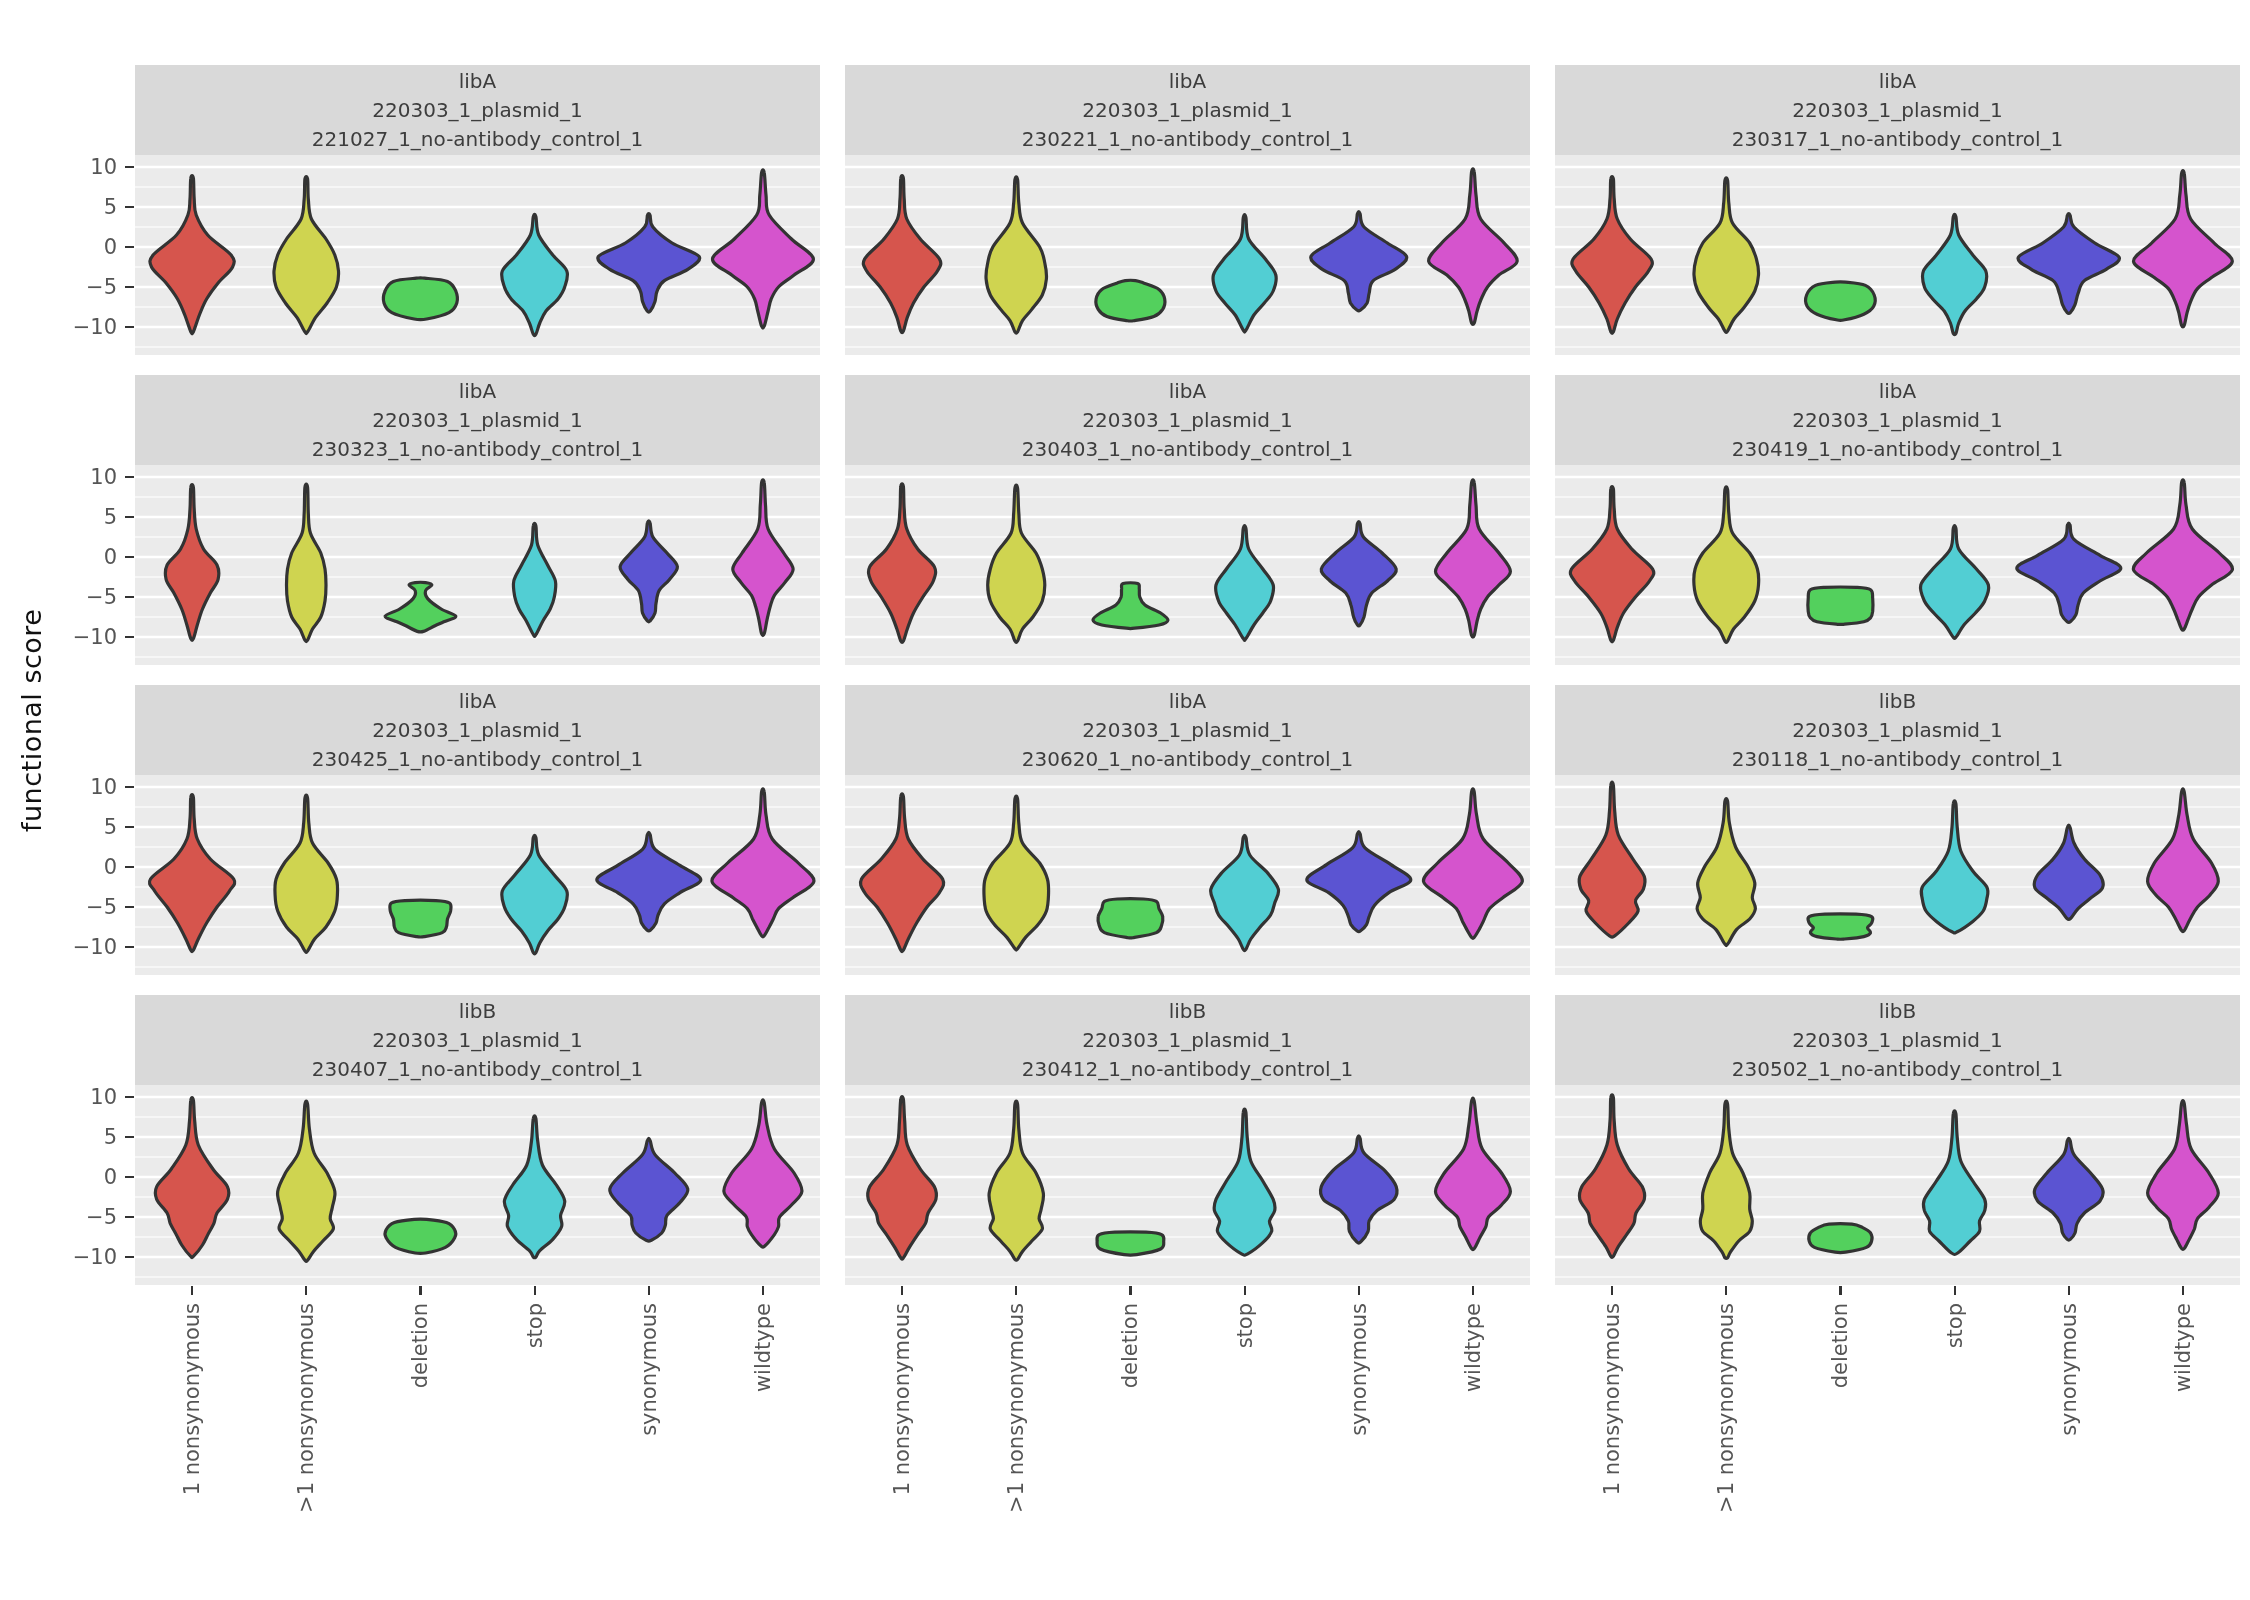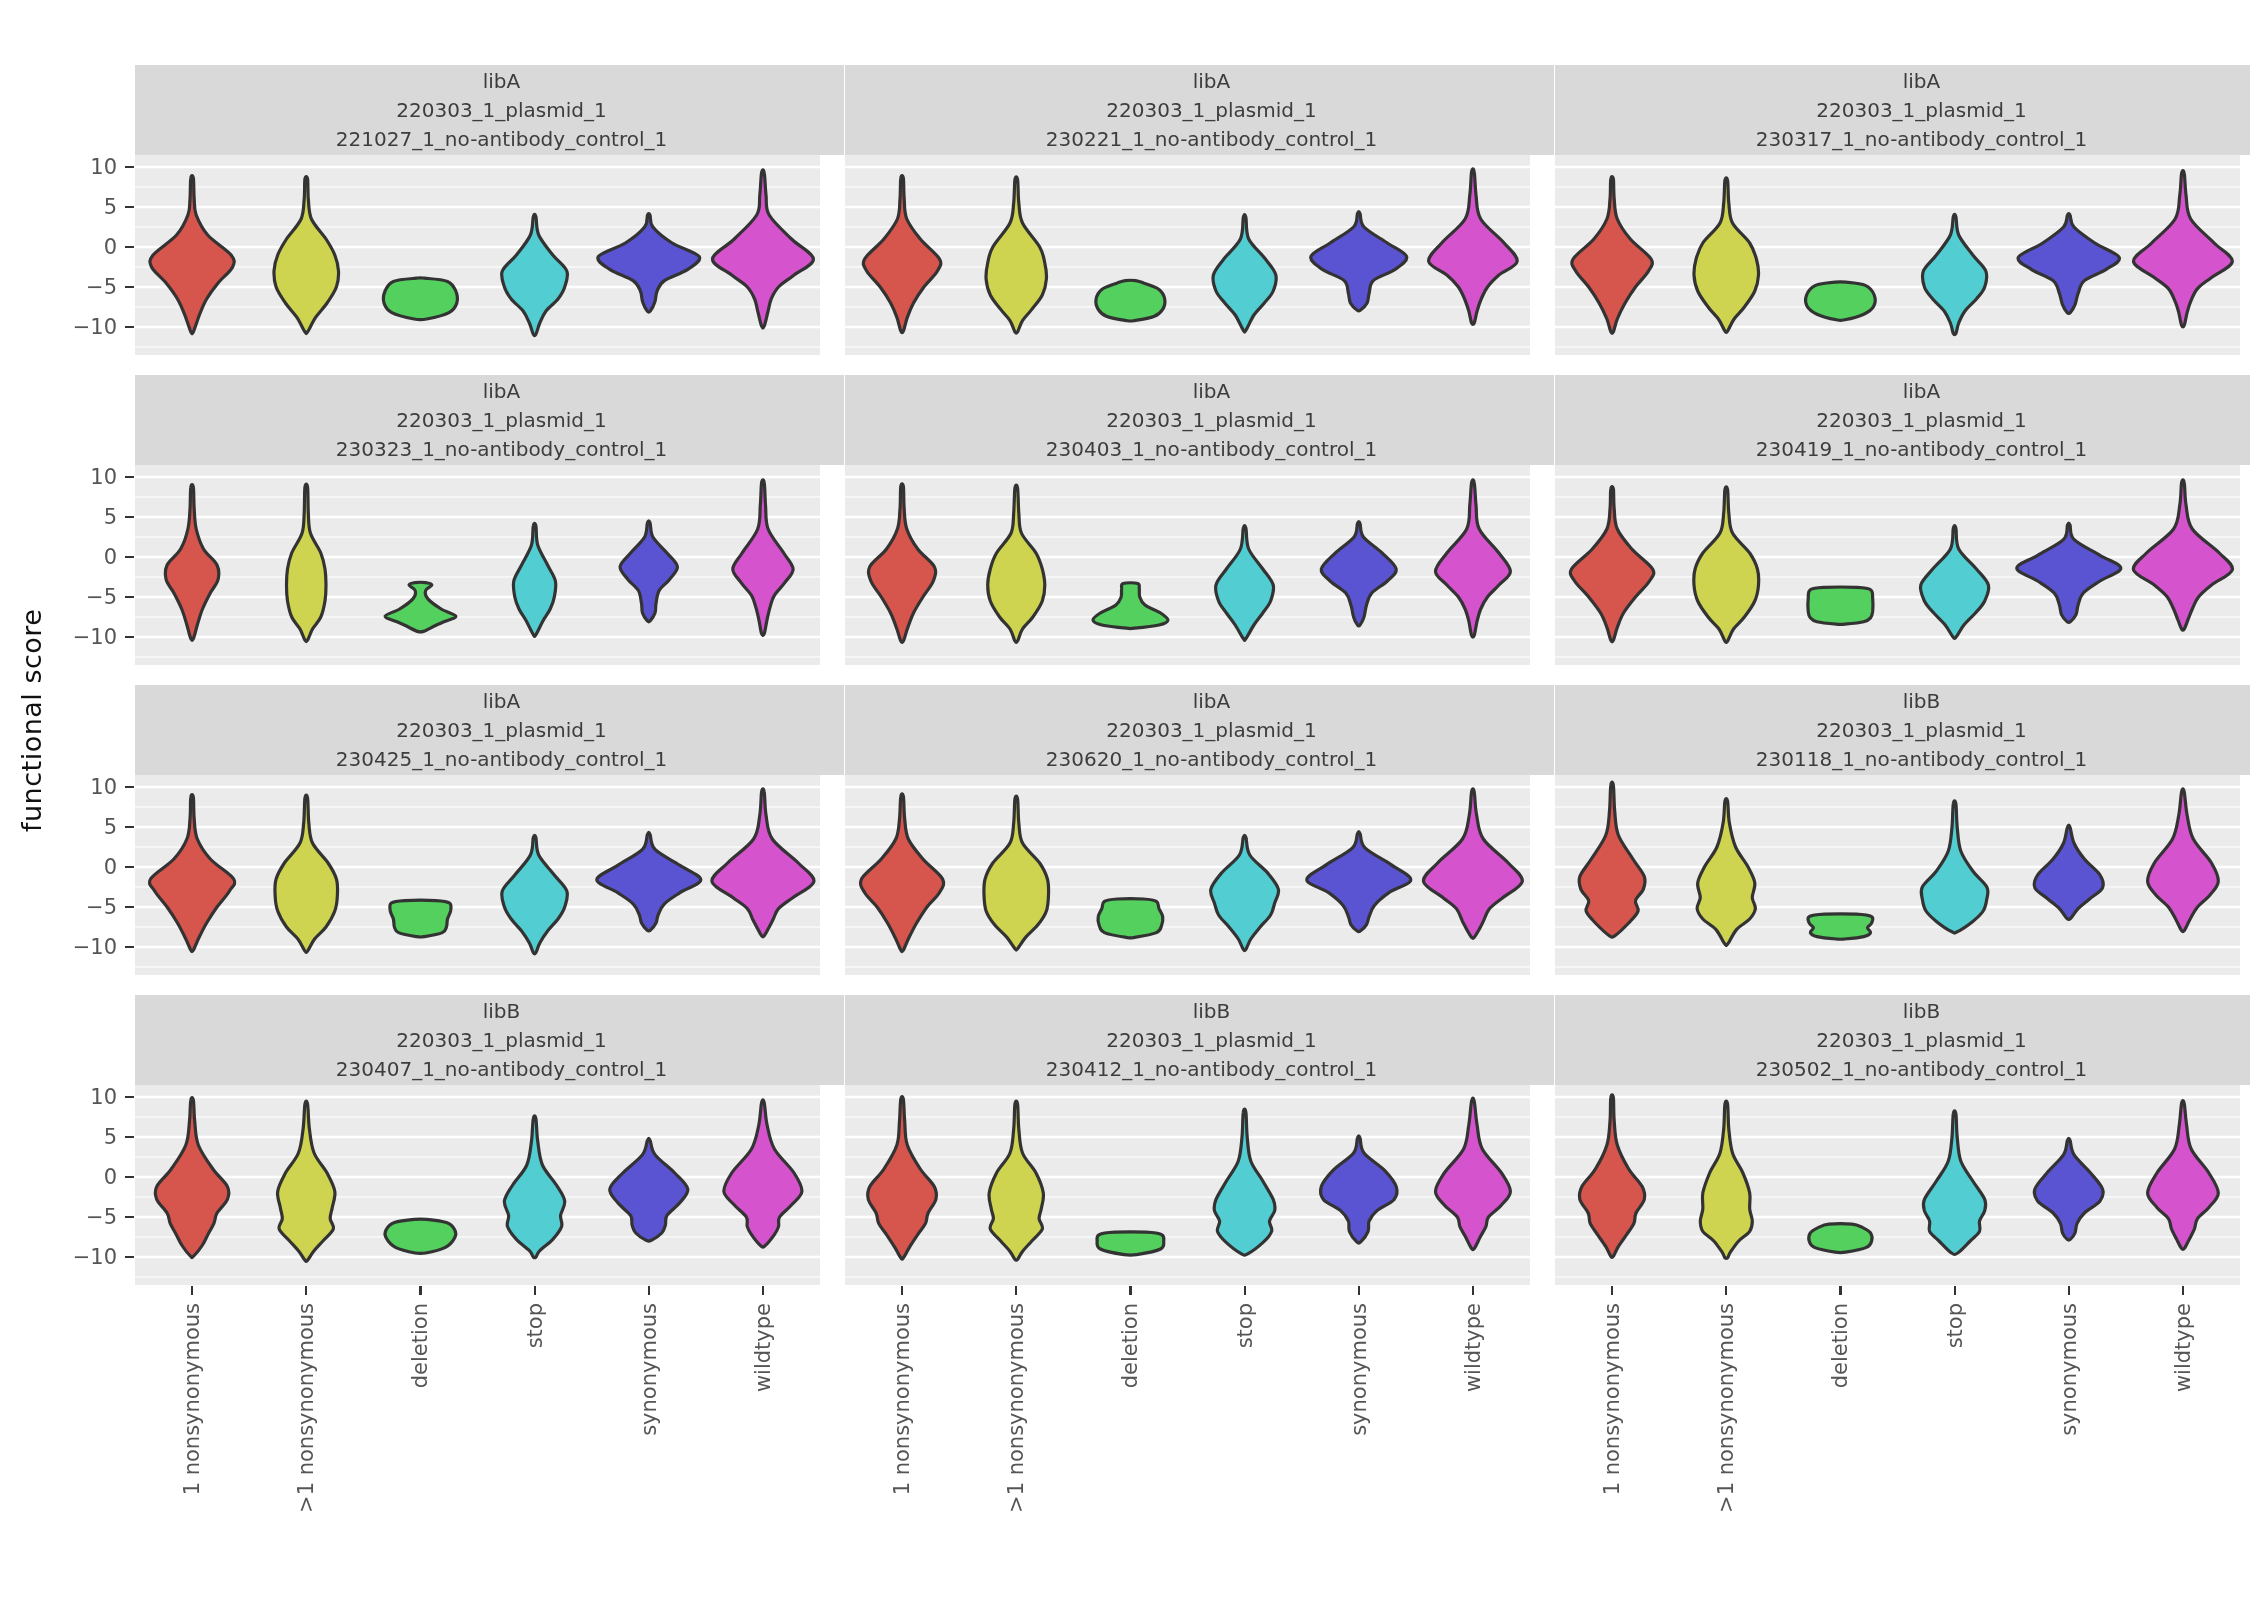--- a/index.html
+++ b/index.html
@@ -10,21 +10,21 @@
   .y-title{
     position:absolute;left:16px;top:440px;height:560px;
     writing-mode:vertical-rl;transform:rotate(180deg);
     display:flex;align-items:center;justify-content:center;
     font-size:27px;color:#111111;letter-spacing:0.5px;
   }
   .facet{position:absolute;width:685px;}
   .strip{
     position:absolute;left:0;top:0;width:685px;height:90px;background:#d9d9d9;
     display:flex;flex-direction:column;align-items:center;justify-content:center;
-    color:#3d3d3d;font-size:20px;line-height:29px;text-align:center;white-space:nowrap;padding-left:24px;
+    color:#3d3d3d;font-size:20px;line-height:29px;text-align:center;white-space:nowrap;
   }
   .panel{position:absolute;left:0;top:90px;width:685px;height:200px;background:#ebebeb;}
   .panel svg{position:absolute;left:0;top:0;overflow:visible;}
   .tick-y{position:absolute;width:9px;height:2.2px;background:#333333;}
   .tick-x{position:absolute;width:2.2px;height:9px;background:#333333;}
   .ylab{
     position:absolute;width:58px;text-align:right;font-size:21px;color:#555555;
     line-height:26px;
   }
   .xlab{

